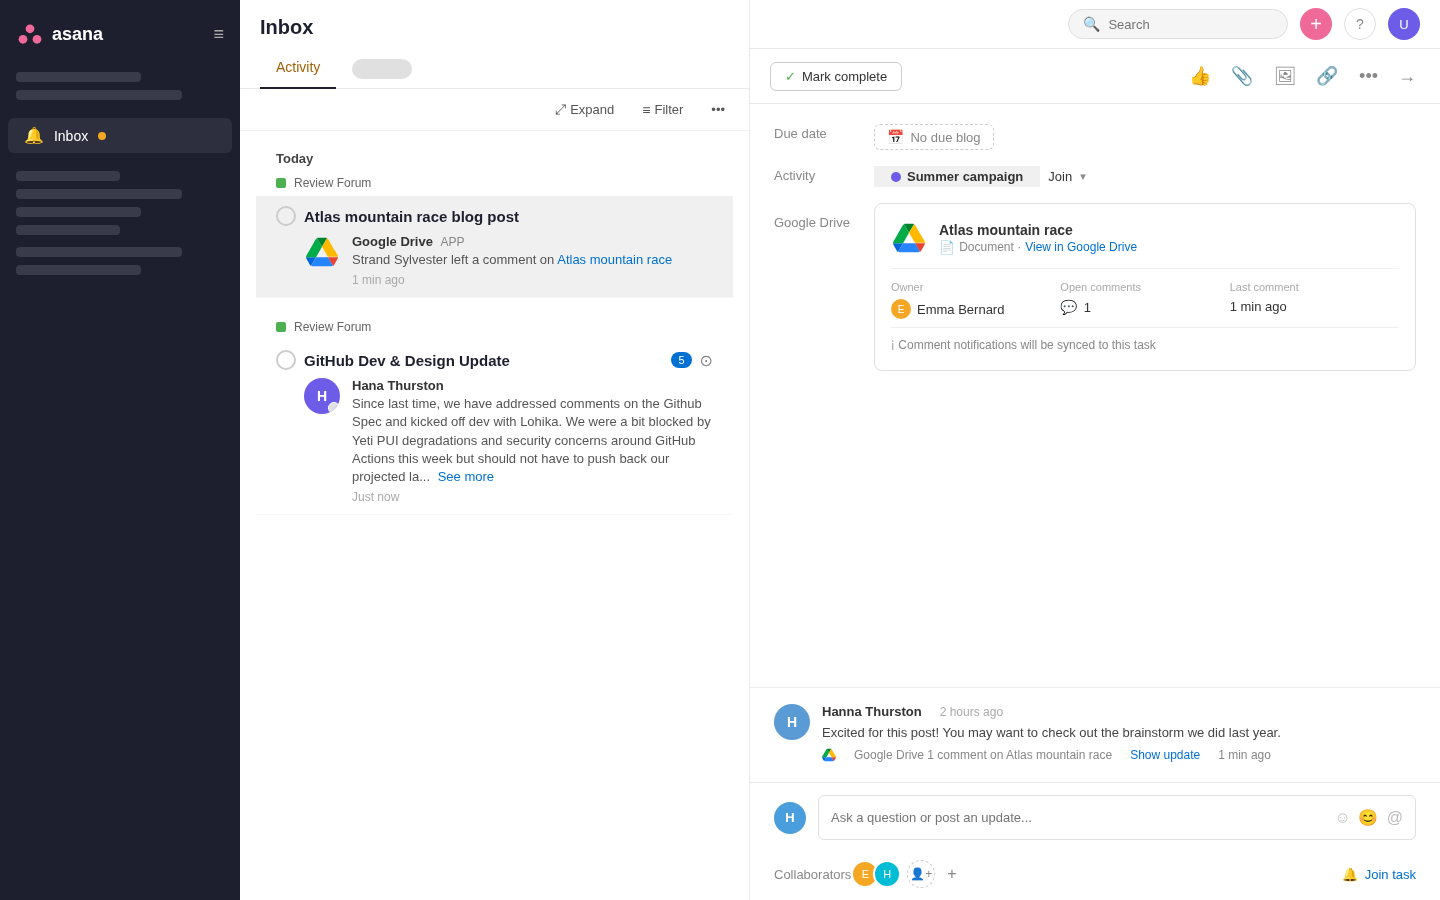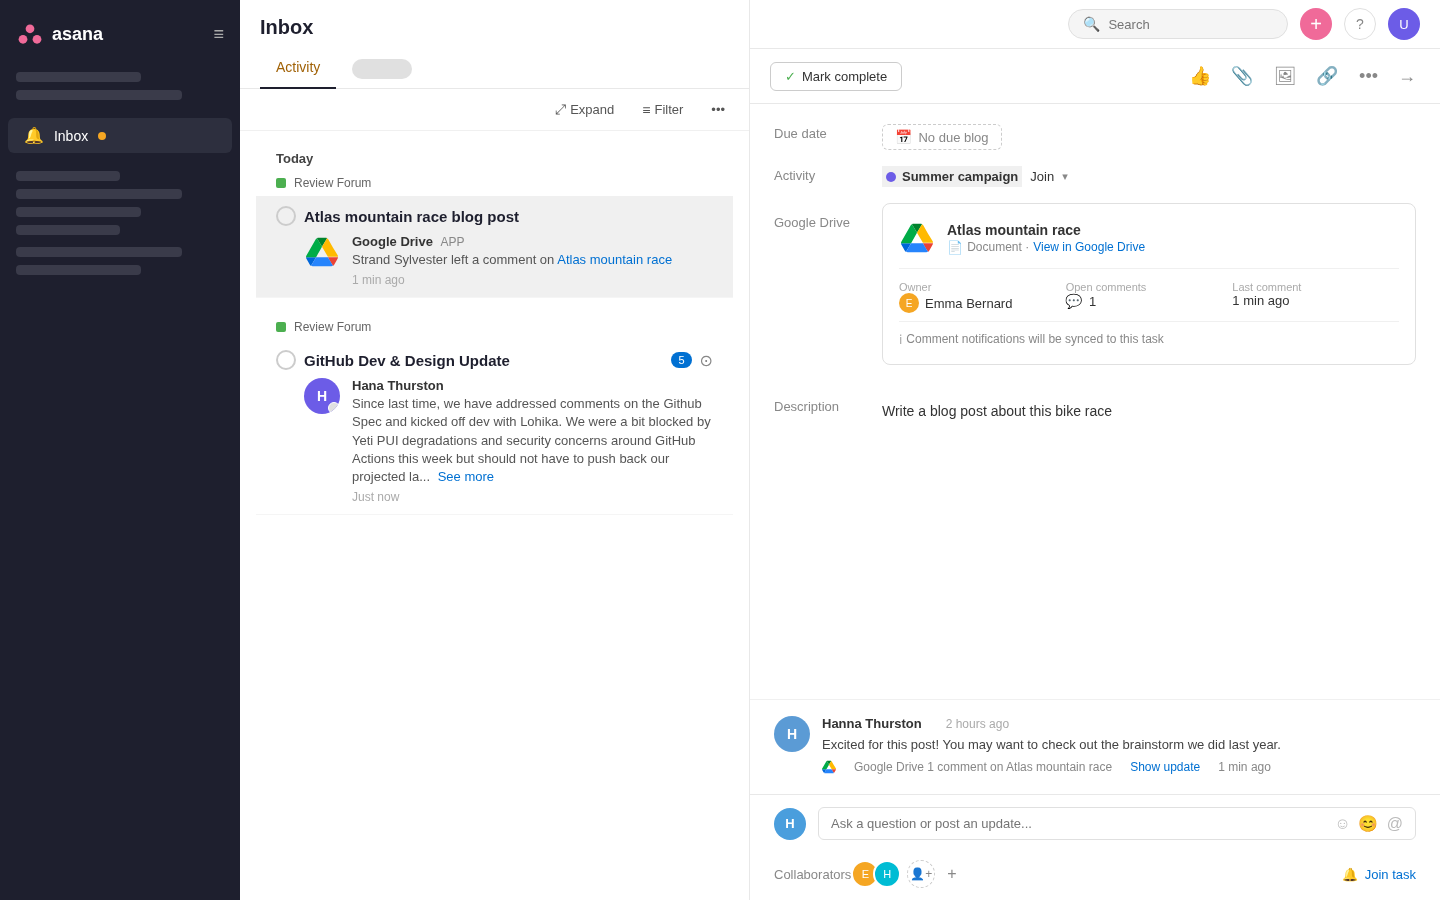--- a/index.html
+++ b/index.html
@@ -134,74 +134,74 @@
     .mark-complete-btn {
       display: flex; align-items: center; gap: 6px;
       border: 1px solid #ccc; border-radius: 6px;
       padding: 6px 14px; font-size: 13px; color: #333;
       cursor: pointer; background: #fff;
     }
     .detail-icon-btn { color: #888; cursor: pointer; font-size: 18px; background: none; border: none; padding: 4px; }
 
     
     .detail-content { flex: 1; overflow-y: auto; padding: 20px 24px; }
-    .detail-row { display: flex; align-items: flex-start; gap: 8px; margin-bottom: 16px; }
+    .detail-row { display: flex; align-items: flex-start; gap: 0; margin-bottom: 16px; }
     .detail-label { font-size: 13px; color: #888; width: 100px; flex-shrink: 0; padding-top: 2px; }
     .detail-value { font-size: 13px; color: #333; flex: 1; display: flex; align-items: center; gap: 8px; flex-wrap: wrap; }
     .no-due-date {
       display: flex; align-items: center; gap: 6px;
       border: 1.5px dashed #ccc; border-radius: 6px;
       padding: 4px 12px; color: #888; font-size: 13px; cursor: pointer;
     }
     .project-tag {
       display: flex; align-items: center; gap: 6px;
-      background: #f0f0f0; border-radius: 0; padding: 3px 4px;
+      background: #f0f0f0; border-radius: 0; padding: 3px 17px;
       font-size: 13px; font-weight: 600; color: #333; cursor: pointer;
     }
     .project-dot { width: 10px; height: 10px; border-radius: 50%; background: #6c5ce7; }
     .project-sub { font-size: 13px; color: #333; }
     .chevron-down { font-size: 11px; color: #888; }
 
     
     .gdrive-card {
       border: 1px solid #e0e0e0; border-radius: 8px; padding: 16px;
       margin-bottom: 16px;
     }
     .gdrive-card-header { display: flex; align-items: center; gap: 12px; margin-bottom: 12px; }
     .gdrive-card-icon { width: 36px; height: 36px; display: flex; align-items: center; justify-content: center; }
     .gdrive-card-title { font-size: 14px; font-weight: 600; color: #333; }
     .gdrive-card-subtitle { font-size: 12px; color: #888; display: flex; align-items: center; gap: 4px; margin-top: 2px; }
     .gdrive-card-subtitle a { color: #0070d2; text-decoration: none; text-align: right; }
     .gdrive-card-meta { display: flex; gap: 0; border-top: 1px solid #f0f0f0; padding-top: 12px; }
     .gdrive-meta-col { flex: 1; }
-    .gdrive-meta-label { font-size: 11px; color: #aaa; margin-bottom: 0; }
+    .gdrive-meta-label { font-size: 11px; color: #aaa; margin-bottom: 6px; }
     .gdrive-meta-value { display: flex; align-items: center; gap: 6px; font-size: 13px; color: #333; }
     .gdrive-meta-avatar { width: 20px; height: 20px; border-radius: 50%; background: #f5a623; display: flex; align-items: center; justify-content: center; font-size: 10px; color: #fff; }
     .comment-icon { color: #888; font-size: 14px; }
     .gdrive-notice { font-size: 12px; color: #888; display: flex; align-items: center; gap: 4px; margin-top: 8px; border-top: 1px solid #f0f0f0; padding-top: 8px; }
 
     .description-section { margin-top: 4px; }
     .description-text { font-size: 14px; color: #333; line-height: 1.5; }
 
     
     .comments-section { padding: 16px 24px 0; border-top: 1px solid #f0f0f0; }
     .comment-item { display: flex; gap: 12px; margin-bottom: 20px; }
     .comment-avatar { width: 36px; height: 36px; border-radius: 50%; flex-shrink: 0; background: #4a9edd; overflow: hidden; }
     .comment-body { flex: 1; }
-    .comment-header { display: flex; align-items: baseline; gap: 24px; margin-bottom: 4px; }
+    .comment-header { display: flex; align-items: baseline; gap: 18px; margin-bottom: 4px; }
     .comment-author { font-size: 13px; font-weight: 600; color: #333; }
     .comment-time { font-size: 12px; color: #aaa; }
     .comment-text { font-size: 13px; color: #444; line-height: 1.5; }
     .comment-gdrive-ref { display: flex; align-items: center; gap: 18px; font-size: 12px; color: #888; margin-top: 6px; }
     .comment-gdrive-ref a { color: #0070d2; text-decoration: none; }
 
     
     .comment-input-area { display: flex; align-items: center; gap: 12px; padding: 12px 24px; border-top: 1px solid #e8e8e8; }
     .comment-input-avatar { width: 32px; height: 32px; border-radius: 50%; background: #4a9edd; flex-shrink: 0; overflow: hidden; }
-    .comment-input-wrap { flex: 1; display: flex; align-items: center; border: 1px solid #e0e0e0; border-radius: 6px; padding: 6px 12px; gap: 8px; }
+    .comment-input-wrap { flex: 1; display: flex; align-items: center; border: 1px solid #e0e0e0; border-radius: 6px; padding: 12px 12px; gap: 8px; }
     .comment-input { flex: 1; border: none; outline: none; font-size: 13px; color: #888; background: transparent; }
     .comment-input-icons { display: flex; align-items: center; gap: 8px; color: #bbb; font-size: 16px; }
 
     
     .collaborators-bar { display: flex; align-items: center; justify-content: space-between; padding: 8px 24px 12px; }
     .collaborators-label { font-size: 13px; color: #888; }
     .collaborators-right { display: flex; align-items: center; gap: 8px; }
     .collab-avatars { display: flex; }
     .collab-avatar { width: 28px; height: 28px; border-radius: 50%; background: #ccc; border: 2px solid #fff; margin-right: -6px; overflow: hidden; display: flex; align-items: center; justify-content: center; font-size: 11px; color: #fff; }
     .collab-add { width: 28px; height: 28px; border-radius: 50%; background: transparent; border: 1.5px dashed #ccc; display: flex; align-items: center; justify-content: center; color: #888; font-size: 14px; cursor: pointer; margin-left: 8px; }
@@ -460,26 +460,20 @@
                 </div>
               </div>
               <div class="gdrive-notice">
                 <span class="info-icon">ℹ</span>
                 <span>Comment notifications will be synced to this task</span>
               </div>
             </div>
           </div>
         </div>
 
-        <div class="detail-row">
-          <span class="detail-label">Description</span>
-          <div class="description-section">
-            <p class="description-text">Write a blog post about this bike race</p>
-          </div>
-        </div>
 
       </div>
 
       <div class="comments-section">
         <div class="comment-item">
           <div class="comment-avatar" style="background:#5b9bd5;display:flex;align-items:center;justify-content:center;color:#fff;font-size:14px;font-weight:600;">H</div>
           <div class="comment-body">
             <div class="comment-header">
               <span class="comment-author">Hanna Thurston</span>
               <span class="comment-time">2 hours ago</span>

